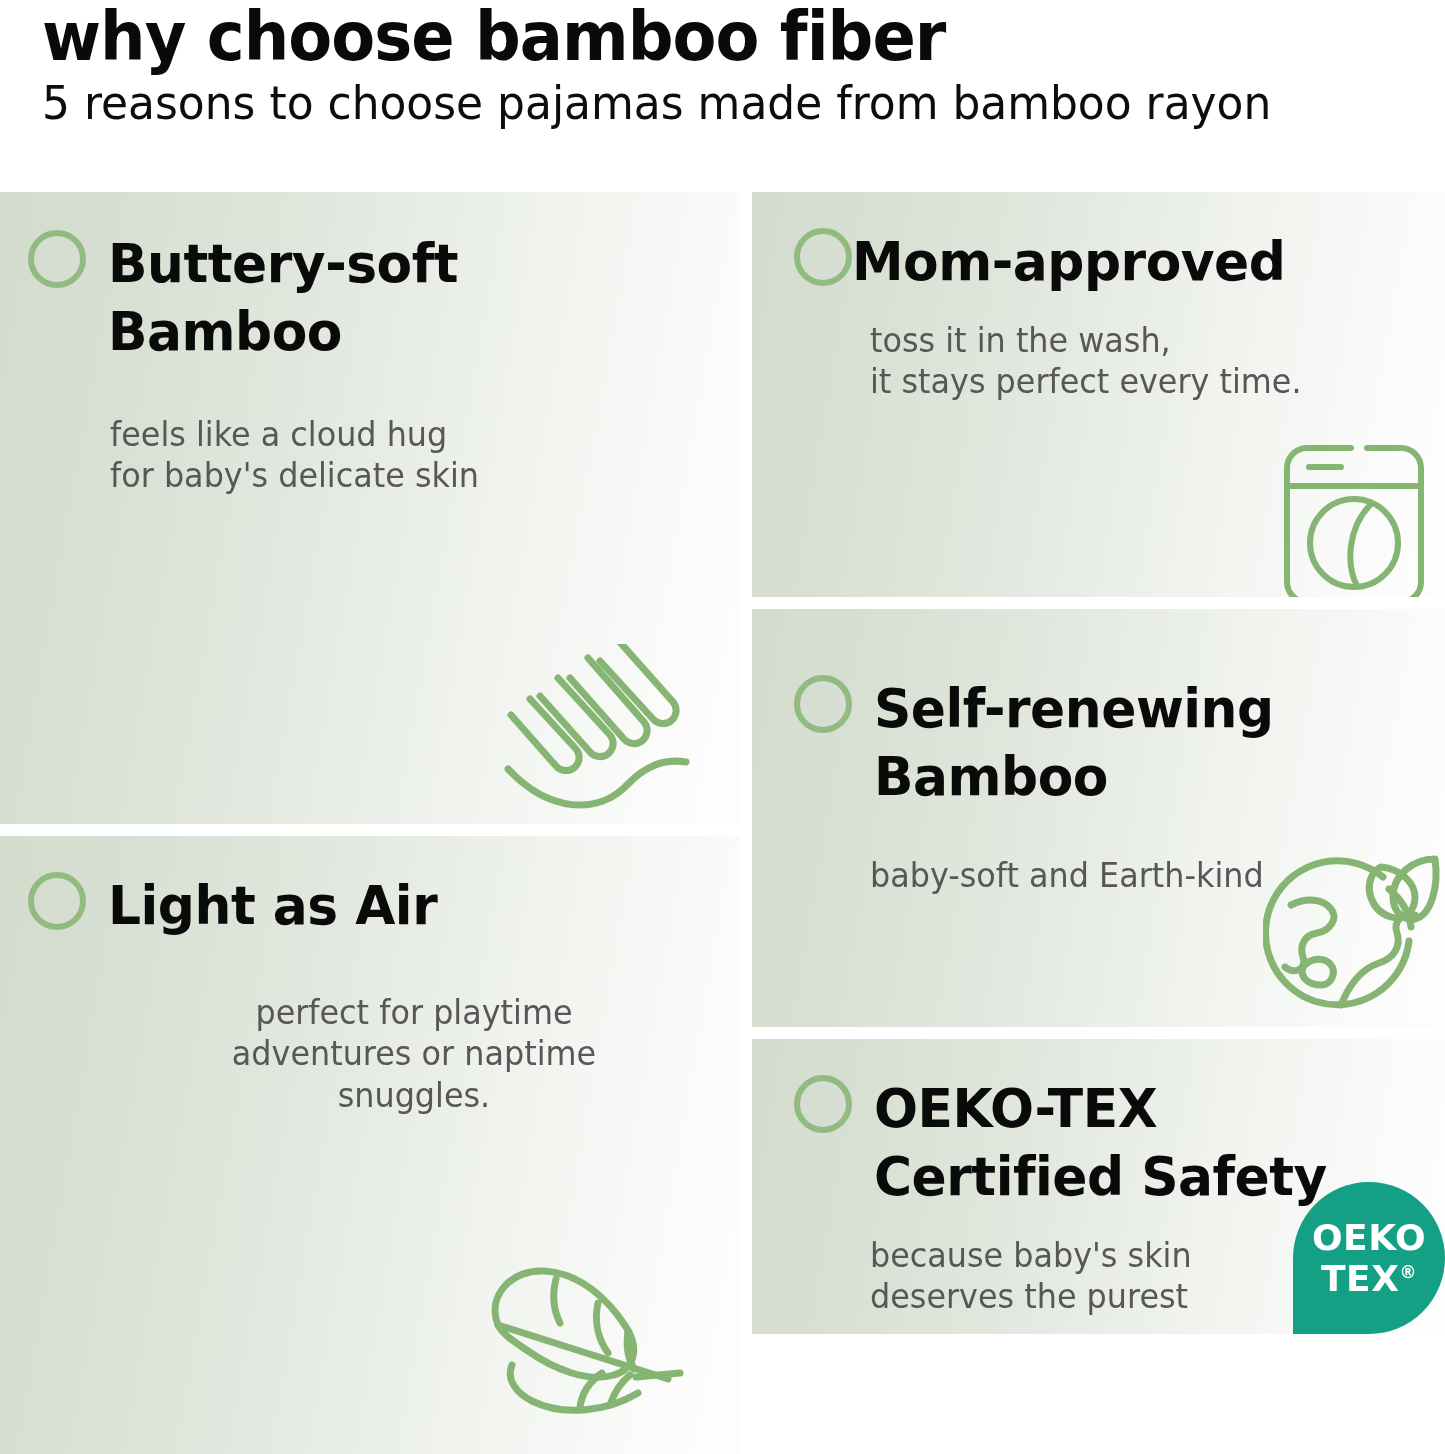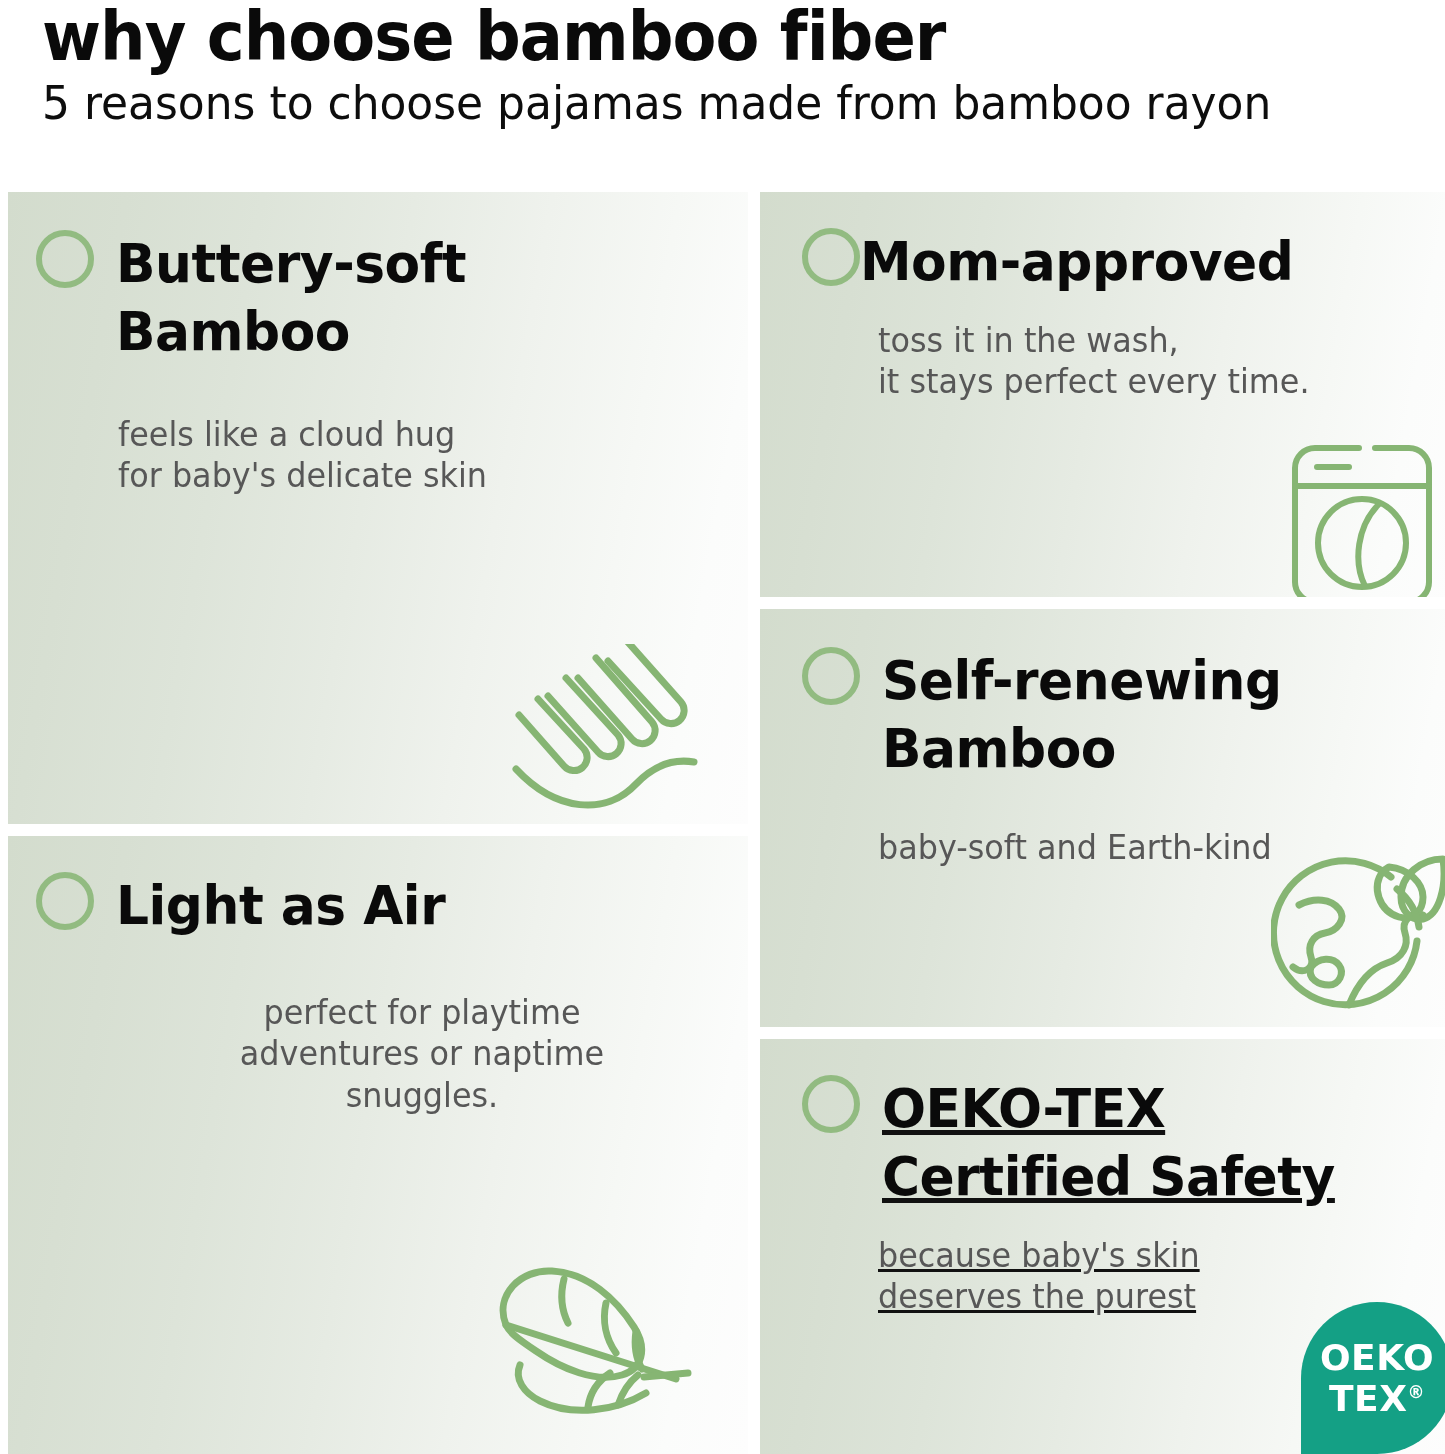--- a/index.html
+++ b/index.html
@@ -39,40 +39,40 @@
   .board {
     position:absolute;
     left:0; top:192px;
     width:1445px; height:1262px;
   }
   .col-left  { position:absolute; left:0;   top:0; width:740px; height:1262px; }
   .col-right { position:absolute; left:752px; top:0; width:693px; height:1262px; }
 
   .card {
     position:absolute;
-    left:8px; width:100%;
+    left:0; width:100%;
     background:linear-gradient(100deg,
         #d3dccd 0%,
         #d7dfd2 14%,
         #dde4d9 30%,
         #e6ebe3 48%,
         #eff2ed 64%,
         #f6f8f5 79%,
         #fbfcfb 90%,
         #fdfdfd 100%);
     overflow:hidden;
   }
 
   
   .card-soft  { top:0;    height:632px; }
   .card-light { top:644px; height:618px;text-align:center; }
   
   .card-mom   { top:0;    height:405px; }
   .card-self  { top:417px; height:418px; }
-  .card-oeko  { top:847px; height:415px;text-decoration:underline; }
+  .card-oeko  { top:847px; height:295px; }
 
   
   .head-row { display:flex; align-items:flex-start; }
   .bullet {
     flex:0 0 auto;
     width:58px; height:58px;
     border:6px solid #86b573;
     border-radius:50%;
     opacity:.85;
   }
@@ -100,21 +100,21 @@
   
   .card-soft  .head-row { padding:38px 0 0 28px; gap:22px; }
   .card-soft  .sub      { margin:48px 0 0 110px; }
 
   .card-light .head-row { padding:36px 0 0 28px; gap:22px; }
   .card-light .sub      { margin:52px 0 0 110px; }
 
   .card-mom   .head-row { padding:36px 0 0 42px; }
   .card-mom   .sub      { margin:24px 0 0 118px; }
 
-  .card-self  .head-row { padding:38px 12px 0 42px; gap:22px; }
+  .card-self  .head-row { padding:38px 12px 0 42px; gap:22px;margin-top:28px; }
   .card-self  .sub      { margin:44px 0 0 118px; }
 
   .card-oeko  .head-row { padding:36px 0 0 42px; gap:22px; }
   .card-oeko  .sub      { margin:24px 0 0 118px; }
 
   
   .icon { position:absolute; }
   .icon-hand    { left:478px; bottom:-20px; width:230px; height:200px; }
   .icon-feather { left:468px; bottom:-8px;  width:240px; height:215px; }
   .icon-washer  { right:16px; bottom:-10px; width:150px; height:165px; }

